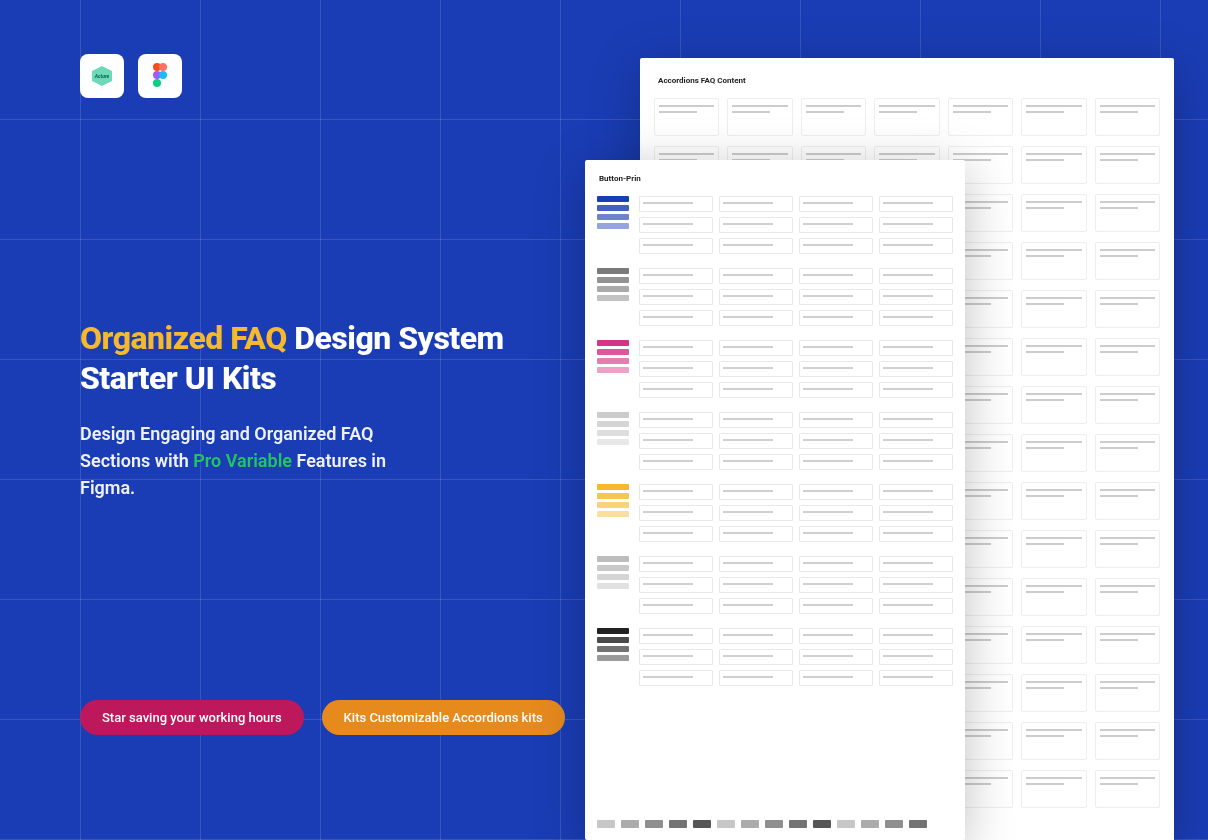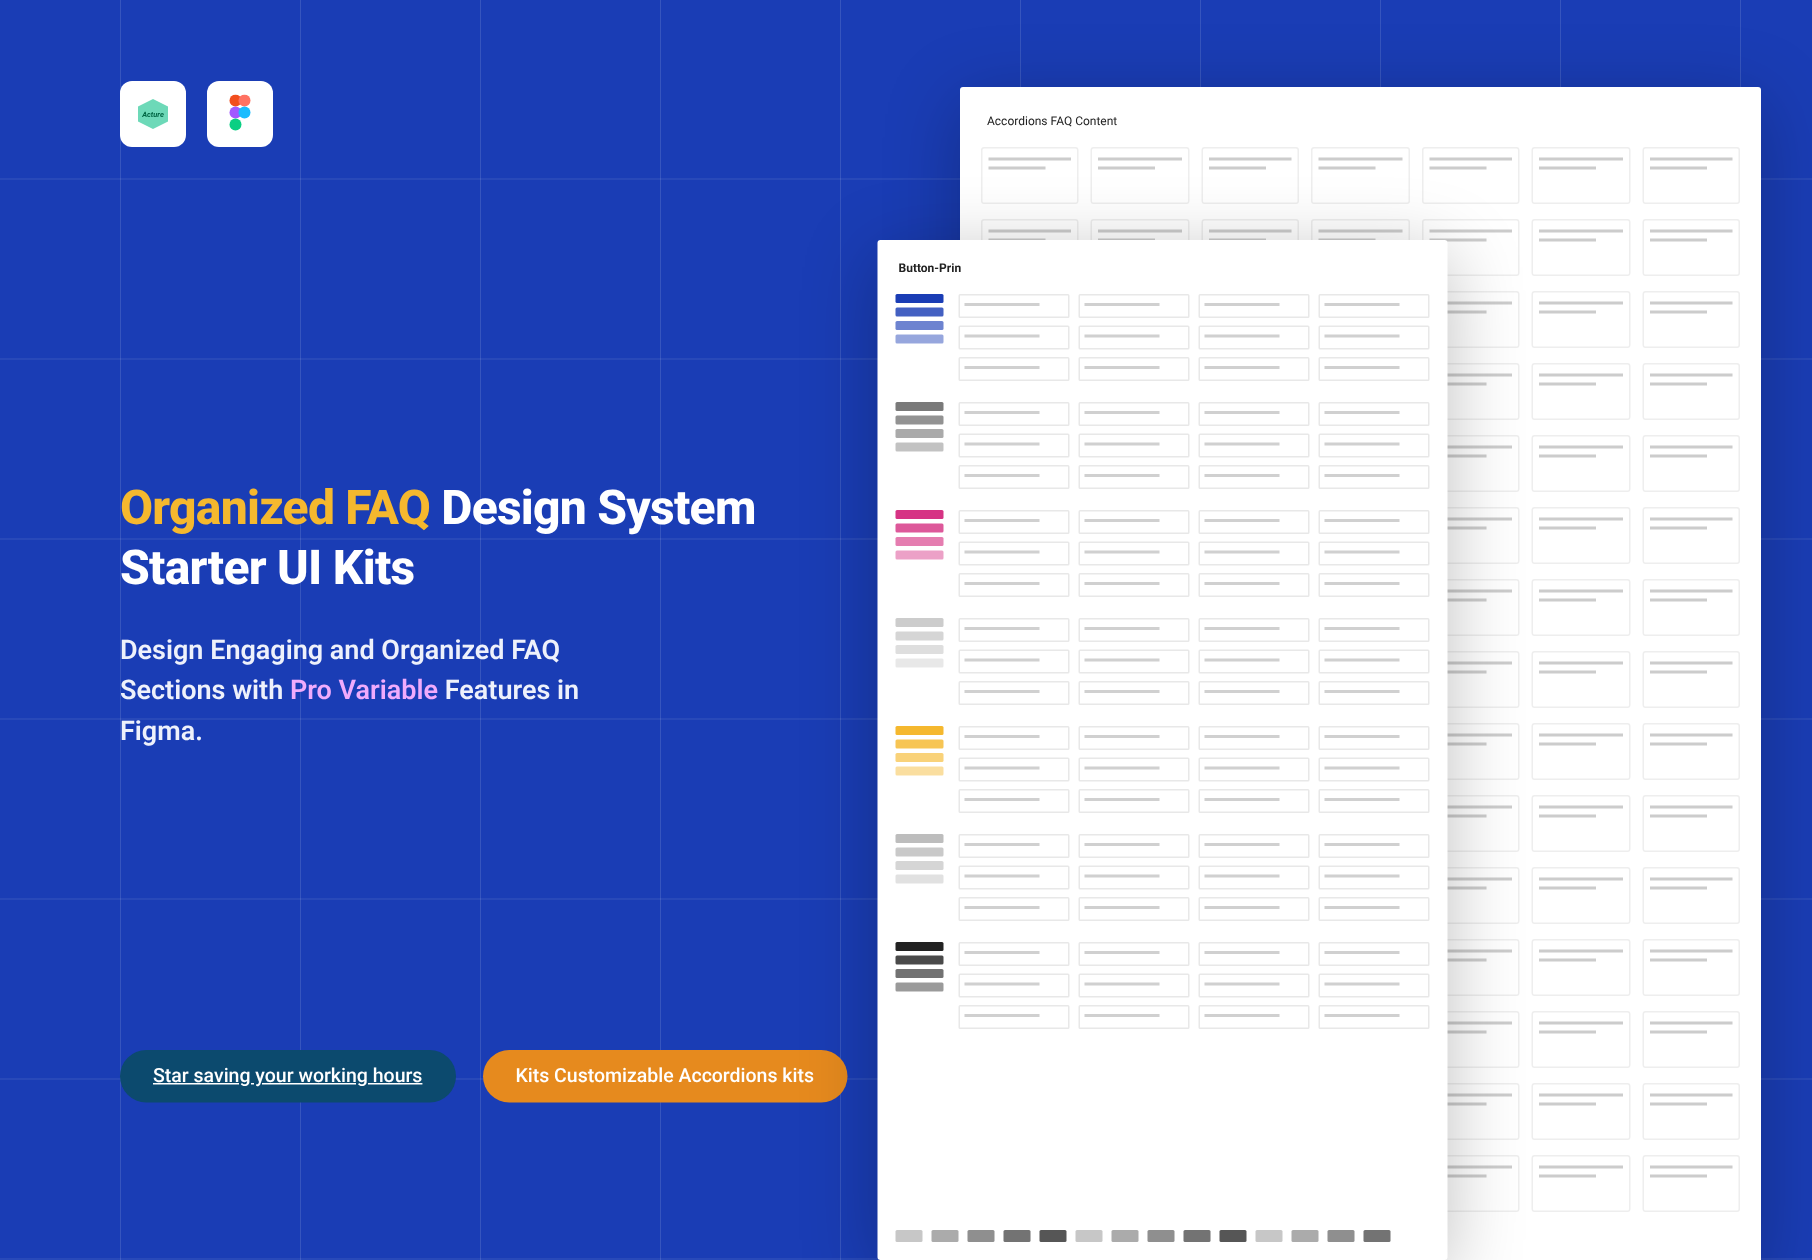--- a/index.html
+++ b/index.html
@@ -52,56 +52,56 @@
 }
 .heading .accent { color: #f5b82e; }
 .subheading {
   margin-top: 22px;
   font-size: 18px;
   font-weight: 600;
   line-height: 1.5;
   color: #eef1fb;
   max-width: 360px;
 }
-.subheading .accent { color: #f0abfc; }
+.subheading .accent { color: #22c55e; }
 .pills {
   position: absolute;
   top: 700px;
   left: 80px;
   display: flex;
   gap: 18px;
 }
 .pill {
   padding: 10px 22px;
   border-radius: 999px;
   font-size: 13px;
   font-weight: 500;
   color: #fff;
   white-space: nowrap;
 }
-.pill-green { background: #0c4a6e; text-decoration: underline; }
+.pill-green { background: #be185d; }
 .pill-orange { background: #e68a1e; }
 .mock-back, .mock-front {
   position: absolute;
   background: #fff;
   box-shadow: 0 10px 50px rgba(0,0,0,0.25);
   border-radius: 2px;
 }
 .mock-back {
   top: 58px;
   left: 640px;
   width: 534px;
   height: 790px;
 }
 .mock-back-title {
   position: absolute;
   top: 18px;
   left: 18px;
   font-size: 8px;
-  font-weight: 400;
+  font-weight: 700;
   color: #222;
 }
 .mb-grid {
   position: absolute;
   top: 40px;
   left: 14px;
   right: 14px;
   bottom: 14px;
   display: grid;
   grid-template-columns: repeat(7, 1fr);

